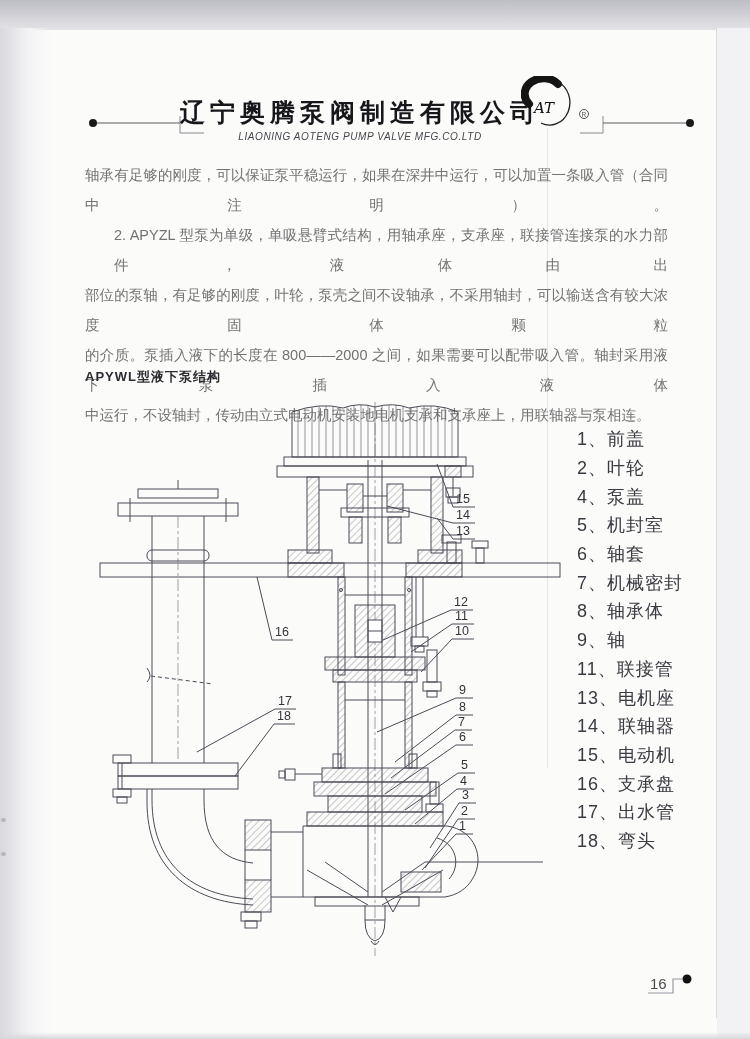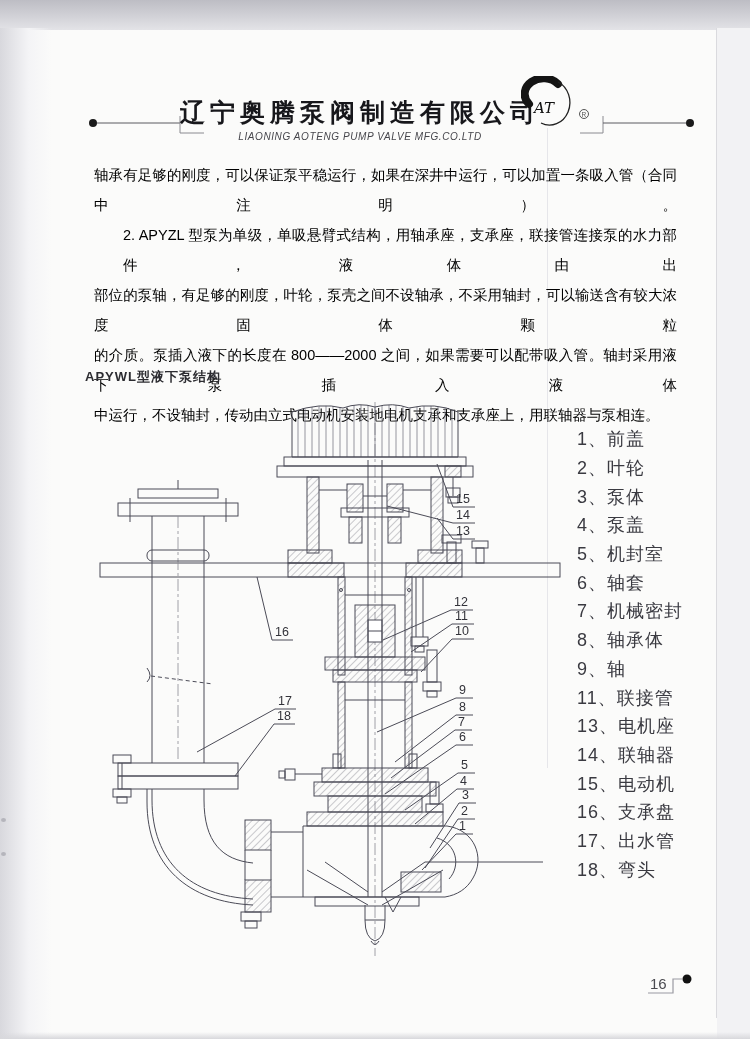--- a/index.html
+++ b/index.html
@@ -12,21 +12,21 @@
   .page-edge-line{position:absolute;left:716px;top:28px;height:990px;width:1px;background:#dadade;}
   .fold-line{position:absolute;left:547px;top:128px;height:640px;width:1px;background:#e6e6ea;}
   .scan-bottom{position:absolute;left:0;bottom:0;width:750px;height:7px;background:linear-gradient(rgba(255,255,255,0),#d8d8dc);}
   .speck{position:absolute;width:5px;height:4px;border-radius:50%;background:#b5b5bc;}
   
   .hdr-svg{position:absolute;left:80px;top:95px;}
   .company-cn{position:absolute;left:160px;top:96px;width:400px;text-align:center;font-size:25px;font-weight:bold;letter-spacing:5px;color:#17171b;white-space:nowrap;}
   .company-en{position:absolute;left:160px;top:131px;width:400px;text-align:center;font-size:10px;font-style:italic;letter-spacing:.6px;color:#46464c;white-space:nowrap;}
   .logo{position:absolute;left:521px;top:76px;}
   
-  .body-text{position:absolute;left:85px;top:160px;width:583px;font-size:14.5px;line-height:30px;color:#000000;margin-left:9px;}
+  .body-text{position:absolute;left:85px;top:160px;width:583px;font-size:14.5px;line-height:30px;color:#737373;}
   .bline{text-align:justify;text-align-last:justify;}
   .bline.indent{padding-left:29px;}
   .bline.last{text-align-last:left;}
   
   .sec-title{position:absolute;left:85px;top:368px;font-size:13px;font-weight:bold;letter-spacing:1px;color:#2c2c31;}
   
   .dwg{position:absolute;left:85px;top:400px;}
   .dwg line,.dwg path,.dwg rect,.dwg polyline,.dwg circle{stroke:#4b4b57;fill:none;stroke-width:1;}
   .dwg .h{fill:url(#hatch);}
   .dwg .f{fill:url(#fins);}
@@ -274,21 +274,20 @@
       <polyline points="112,352 190,309 211,309"></polyline>
       <text class="lbl" x="193" y="305">17</text>
       <polyline points="150,376 189,324 210,324"></polyline>
       <text class="lbl" x="192" y="320">18</text>
     </g>
   </svg>
 
   <ul class="parts">
     <li>1、前盖</li>
     <li>2、叶轮</li>
-    <li>3、泵体</li>
     <li>4、泵盖</li>
     <li>5、机封室</li>
     <li>6、轴套</li>
     <li>7、机械密封</li>
     <li>8、轴承体</li>
     <li>9、轴</li>
     <li>11、联接管</li>
     <li>13、电机座</li>
     <li>14、联轴器</li>
     <li>15、电动机</li>

